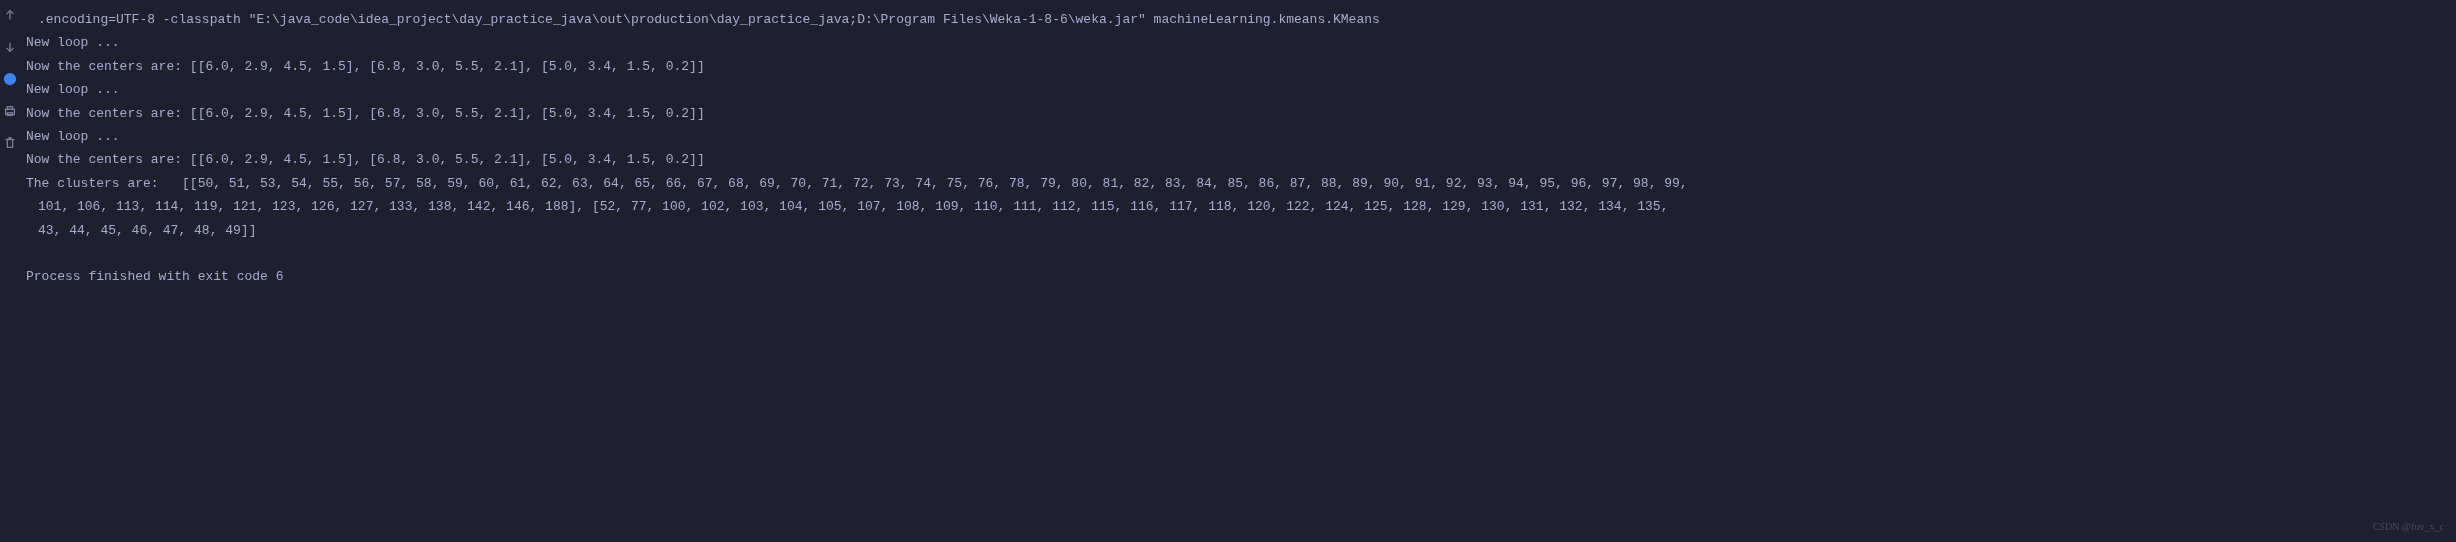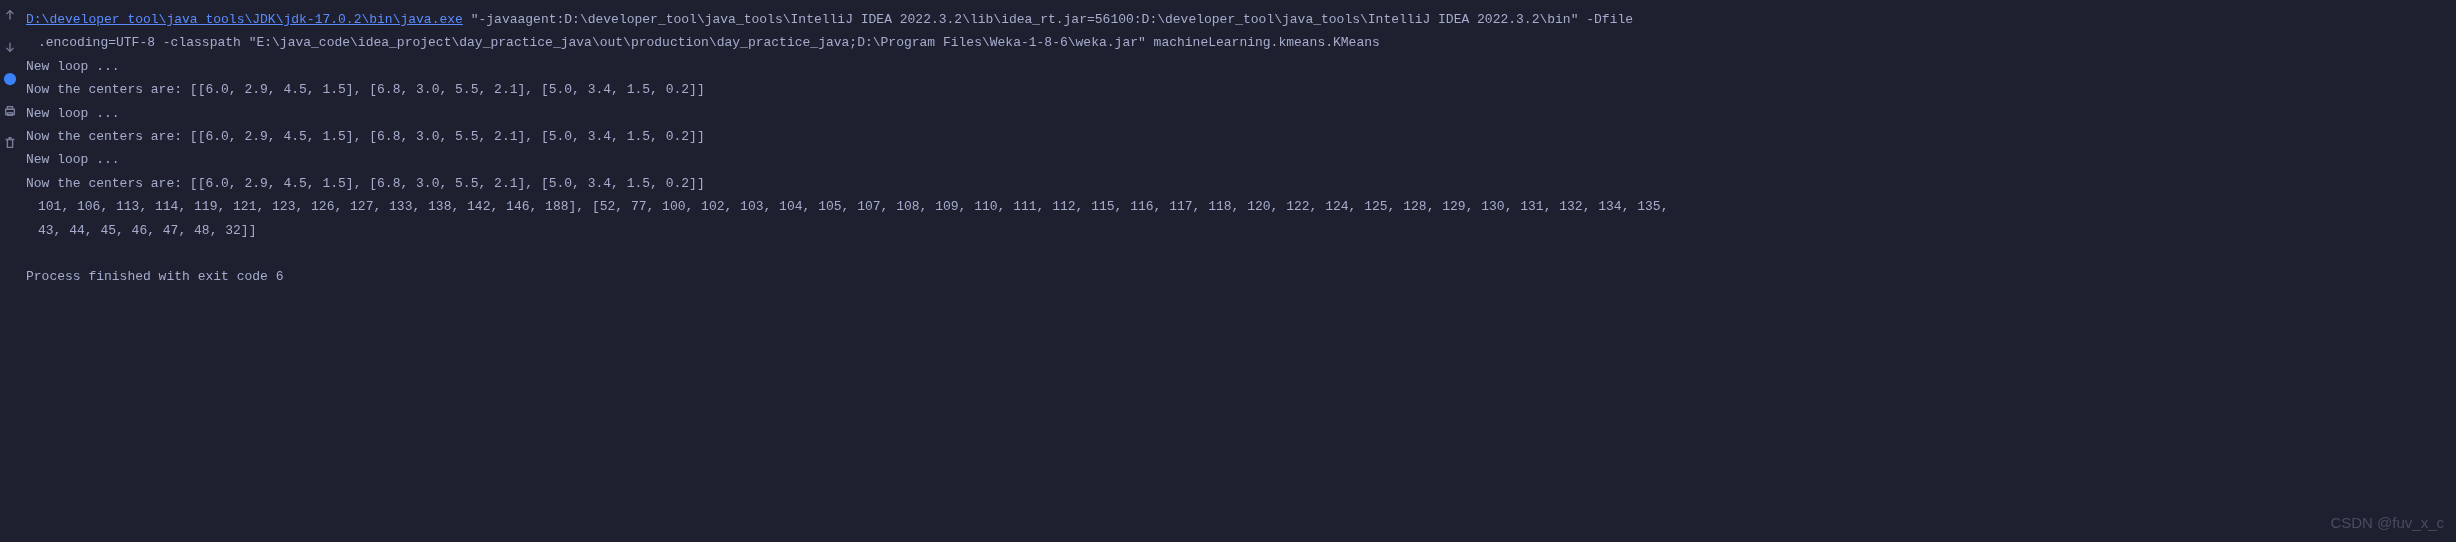--- a/index.html
+++ b/index.html
@@ -63,22 +63,22 @@
       padding-left: 12px;
     }
     .empty-line {
       height: 1.8em;
     }
     .watermark {
       position: absolute;
       bottom: 6px;
       right: 12px;
       color: #4a4d5e;
-      font-size: 15px;
-      font-family: Liberation Sans, sans-serif;
+      font-size: 10px;
+      font-family: Liberation Serif, serif;
     }
   </style>
 </head>
 <body>
 
 <div class="gutter">
   <div class="gutter-icon">
     <svg viewBox="0 0 16 16" fill="none" stroke="currentColor" stroke-width="1.5">
       <path d="M8 13V3M4 7l4-4 4 4"></path>
     </svg>
@@ -101,26 +101,26 @@
     </svg>
   </div>
   <div class="gutter-icon">
     <svg viewBox="0 0 16 16" fill="none" stroke="currentColor" stroke-width="1.5">
       <path d="M3 4h10M5 4v9h6V4M7 4V2h2v2"></path>
     </svg>
   </div>
 </div>
 
 <div class="console-content">
-  <div class="console-line"><span class="java-path">D:\developer_tool\java_tools\JDK\jdk-17.0.2\bin\java.exe</span><span class="cmd-args"> "-javaagent:D:\developer_tool\java_tools\IntelliJ IDEA 2022.3.2\lib\idea_rt.jar=56100:D:\developer_tool\java_tools\IntelliJ IDEA 2022.3.2\bin" -Dfile</span></div>
   <div class="console-line wrapped-line">.encoding=UTF-8 -classpath "E:\java_code\idea_project\day_practice_java\out\production\day_practice_java;D:\Program Files\Weka-1-8-6\weka.jar" machineLearning.kmeans.KMeans</div>
   <div class="console-line">New loop ...</div>
   <div class="console-line">Now the centers are: [[6.0, 2.9, 4.5, 1.5], [6.8, 3.0, 5.5, 2.1], [5.0, 3.4, 1.5, 0.2]]</div>
   <div class="console-line">New loop ...</div>
   <div class="console-line">Now the centers are: [[6.0, 2.9, 4.5, 1.5], [6.8, 3.0, 5.5, 2.1], [5.0, 3.4, 1.5, 0.2]]</div>
   <div class="console-line">New loop ...</div>
   <div class="console-line">Now the centers are: [[6.0, 2.9, 4.5, 1.5], [6.8, 3.0, 5.5, 2.1], [5.0, 3.4, 1.5, 0.2]]</div>
+  <div class="console-line">The clusters are:   [[50, 51, 53, 54, 55, 56, 57, 58, 59, 60, 61, 62, 63, 64, 65, 66, 67, 68, 69, 70, 71, 72, 73, 74, 75, 76, 78, 79, 80, 81, 82, 83, 84, 85, 86, 87, 88, 89, 90, 91, 92, 93, 94, 95, 96, 97, 98, 99, </div>
   <div class="console-line wrapped-line">101, 106, 113, 114, 119, 121, 123, 126, 127, 133, 138, 142, 146, 188], [52, 77, 100, 102, 103, 104, 105, 107, 108, 109, 110, 111, 112, 115, 116, 117, 118, 120, 122, 124, 125, 128, 129, 130, 131, 132, 134, 135, </div>
-  <div class="console-line wrapped-line">43, 44, 45, 46, 47, 48, 32]]</div>
+  <div class="console-line wrapped-line">43, 44, 45, 46, 47, 48, 49]]</div>
   <div class="empty-line"></div>
   <div class="console-line">Process finished with exit code 6</div>
   <div class="watermark">CSDN @fuv_x_c</div>
 </div>
 
 </body></html>

